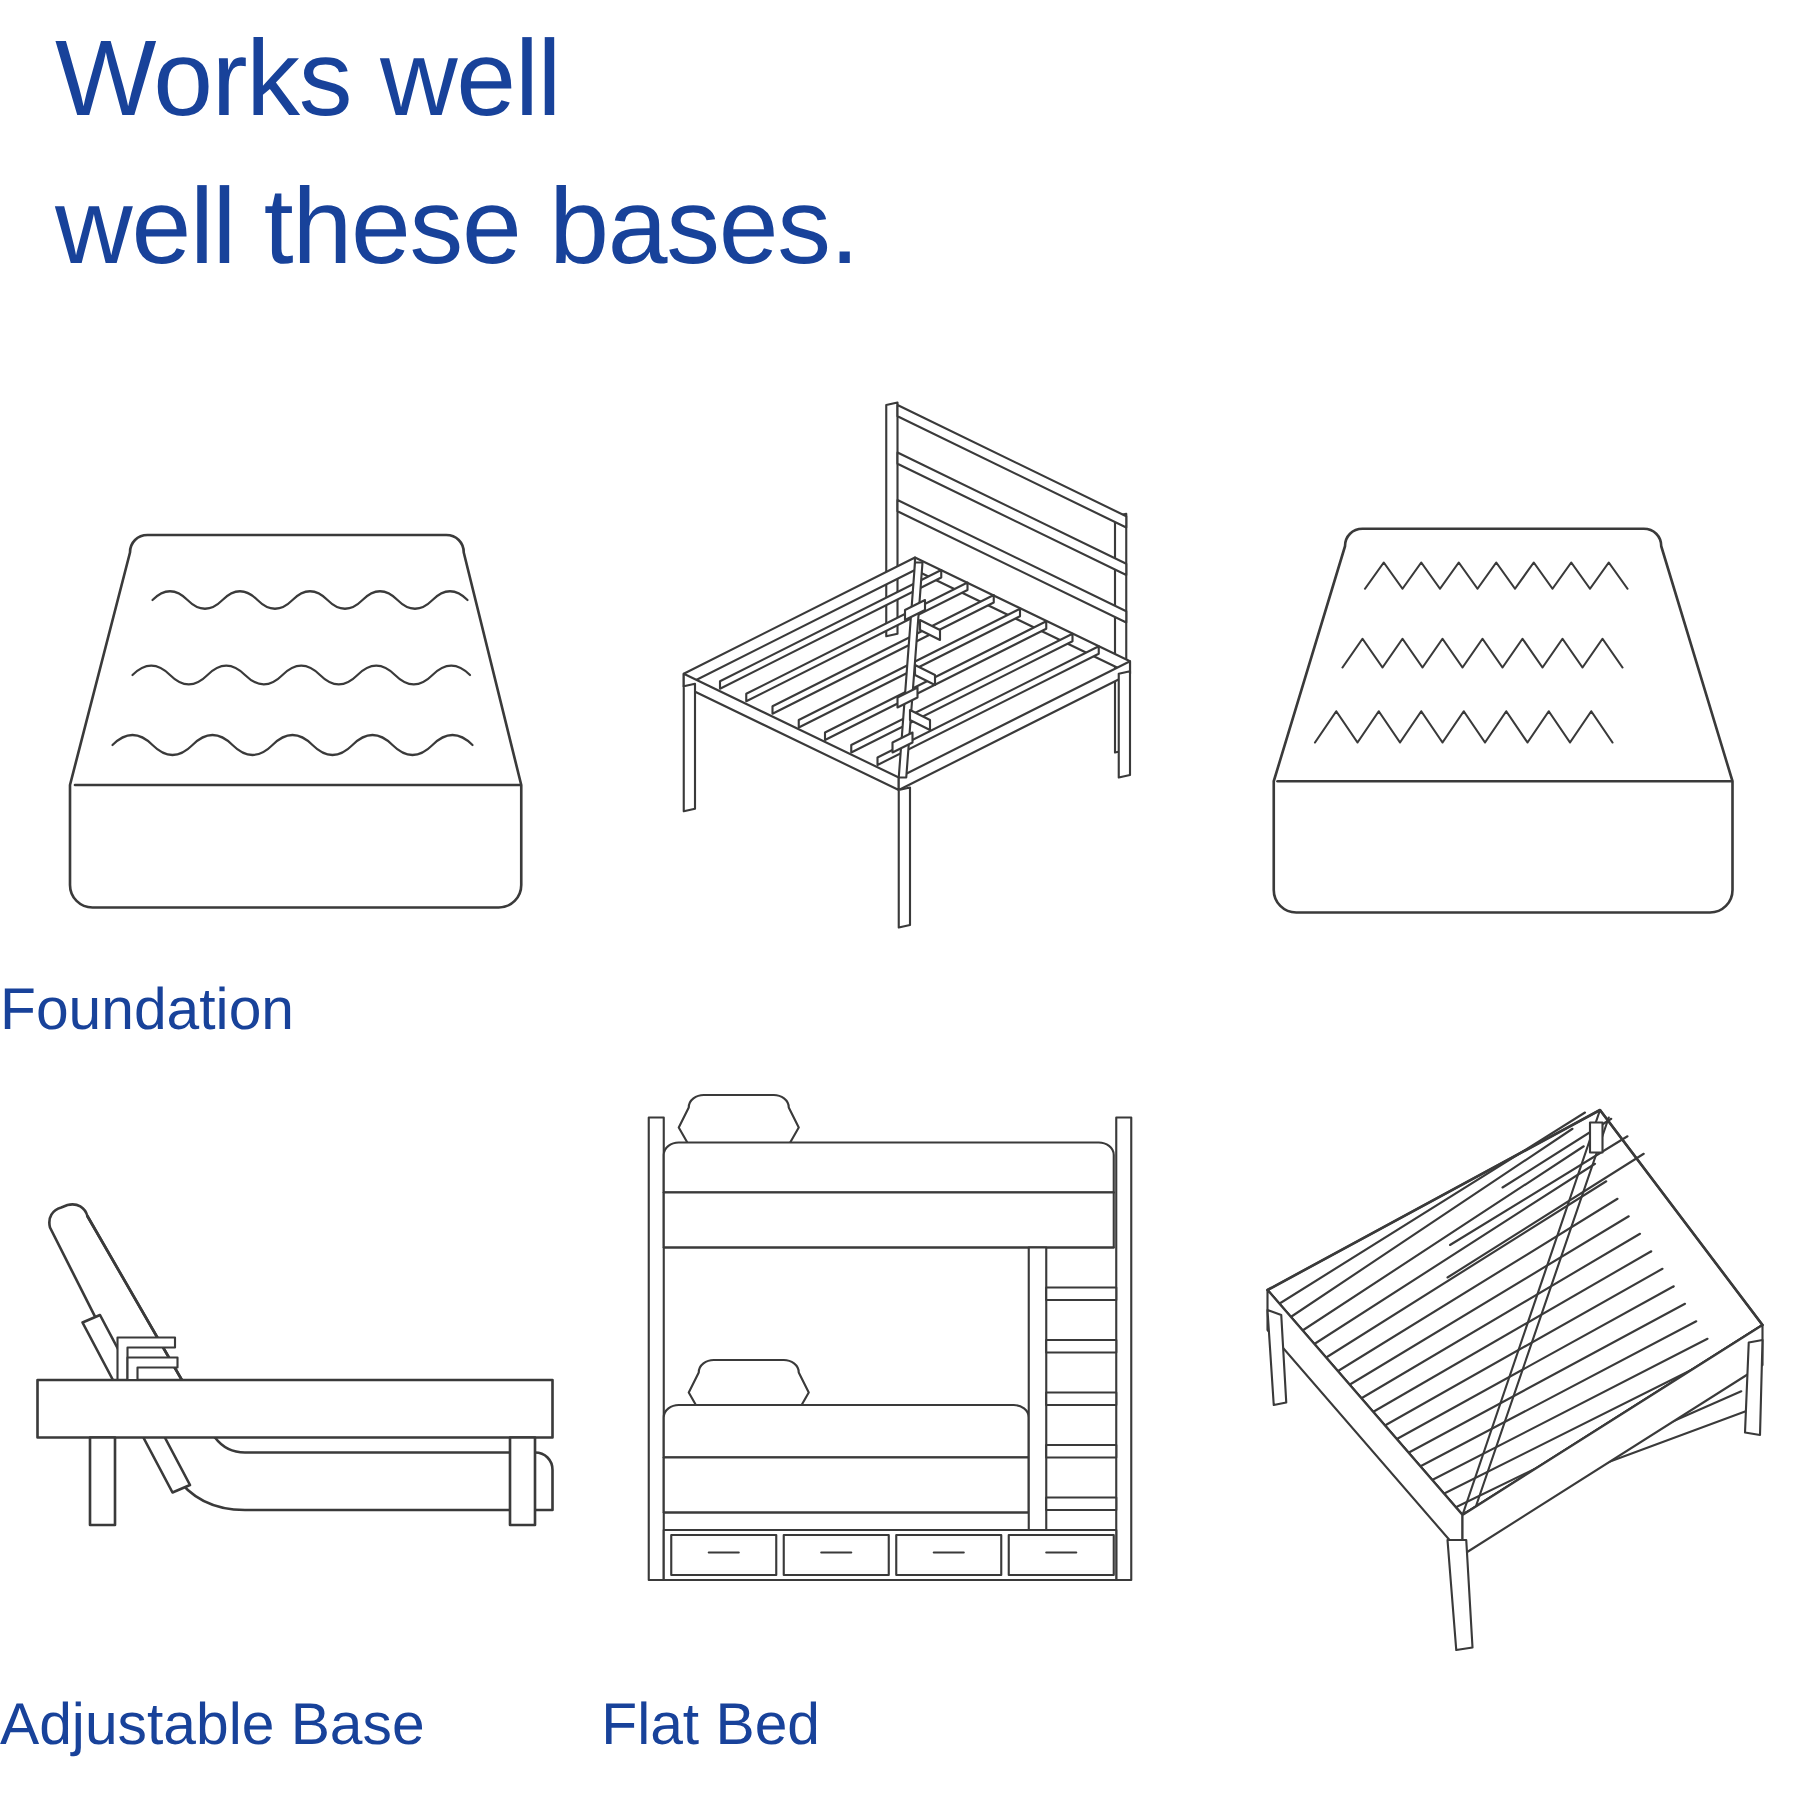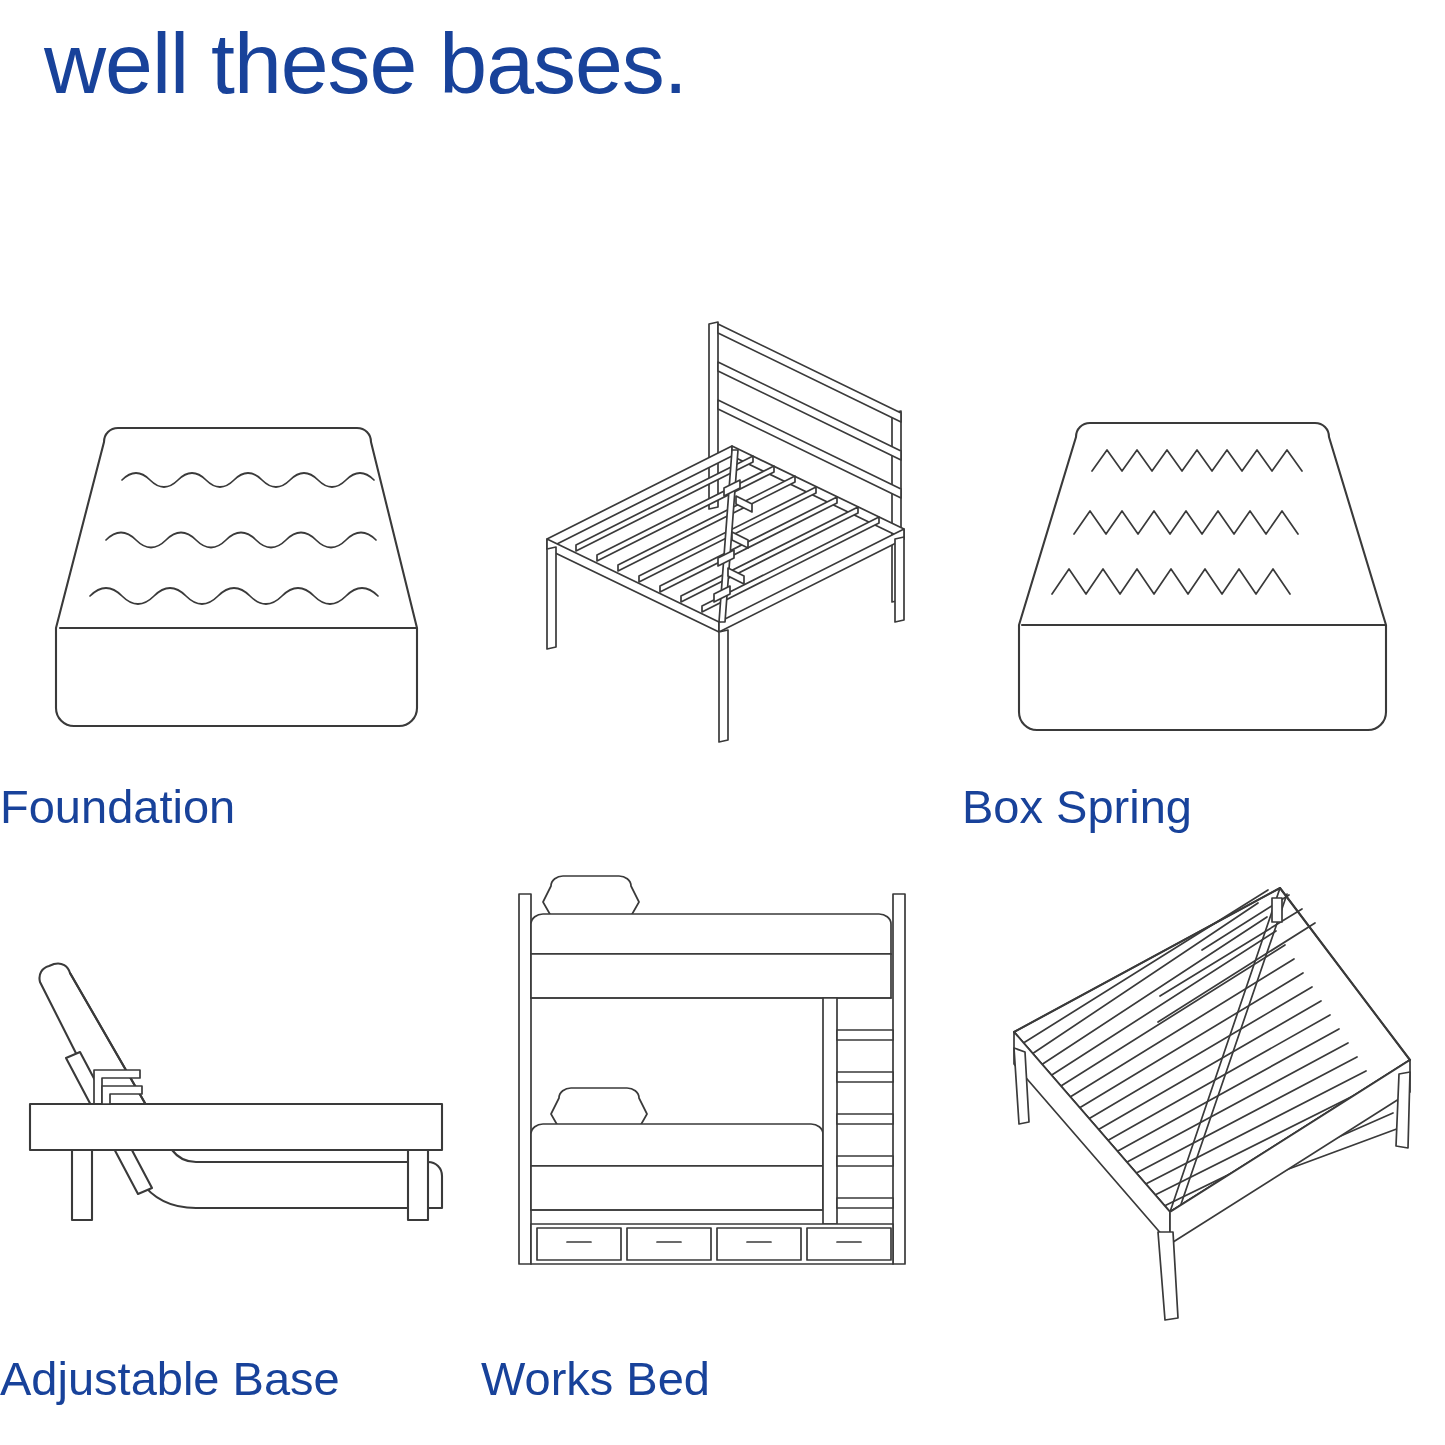--- a/index.html
+++ b/index.html
@@ -123,20 +123,21 @@
   .caption.bold {
     font-weight: 400;
   }
 </style>
 </head>
 <body>
 
 <div id="page">
 
   <div id="heading">
+    <div class="headline-line">Works well</div>
     <div class="headline-line">well these bases.</div>
   </div>
 
   <div id="grid">
 
     <div class="row row-1">
 
       <div class="cell cell-0">
         <div class="art">
           <svg viewBox="0 0 481 470" xmlns="http://www.w3.org/2000/svg">
@@ -259,21 +260,20 @@
                        l 16 -23 l 16 23 l 16 -23 l 16 23 l 16 -23 l 16 23
                        l 16 -23 l 16 23"></path>
 
               <path class="line-thin" d="M 90 294
                        l 17 -25 l 17 25 l 17 -25 l 17 25 l 17 -25 l 17 25
                        l 17 -25 l 17 25 l 17 -25 l 17 25 l 17 -25 l 17 25
                        l 17 -25 l 17 25"></path>
             </g>
           </svg>
         </div>
-        <div class="caption">Box Spring</div>
       </div>
 
     </div>
 
     <div class="row row-2">
 
       <div class="cell cell-0">
         <div class="art">
           <svg viewBox="0 0 481 470" xmlns="http://www.w3.org/2000/svg">
             <g>
@@ -386,21 +386,21 @@
                 <path class="line-thin" d="M 266 370 L 290 370"></path>
               </g>
 
               <g>
                 <path class="fillwhite-thin" d="M 326 356 L 410 356 L 410 388 L 326 388 Z"></path>
                 <path class="line-thin" d="M 356 370 L 380 370"></path>
               </g>
             </g>
           </svg>
         </div>
-        <div class="caption bold">Works Bed</div>
+        <div class="caption bold">Flat Bed</div>
       </div>
 
       <div class="cell cell-2">
         <div class="art">
           <svg viewBox="0 0 481 470" xmlns="http://www.w3.org/2000/svg">
             <g>
 
               <path class="fillwhite-thin" d="M 318 16 L 448 188 L 208 340 L 52 160 Z"></path>
 
               <g class="line-thin">

